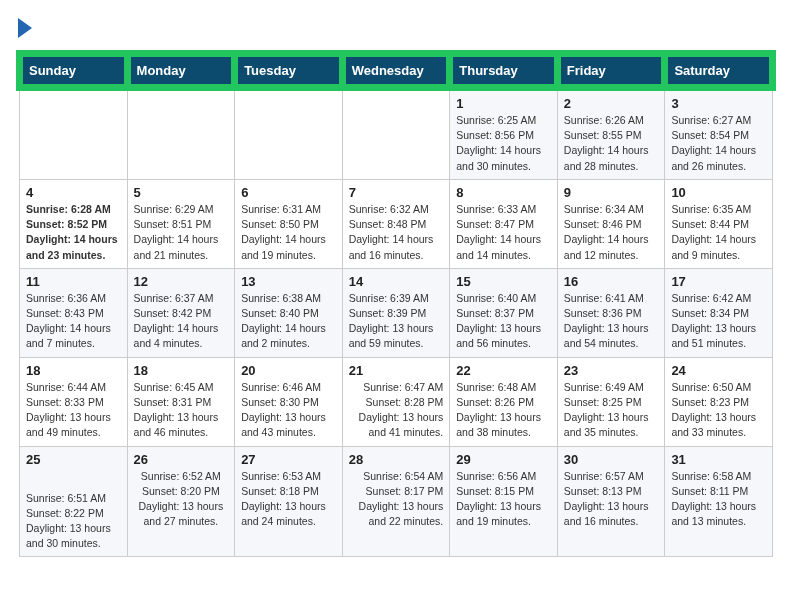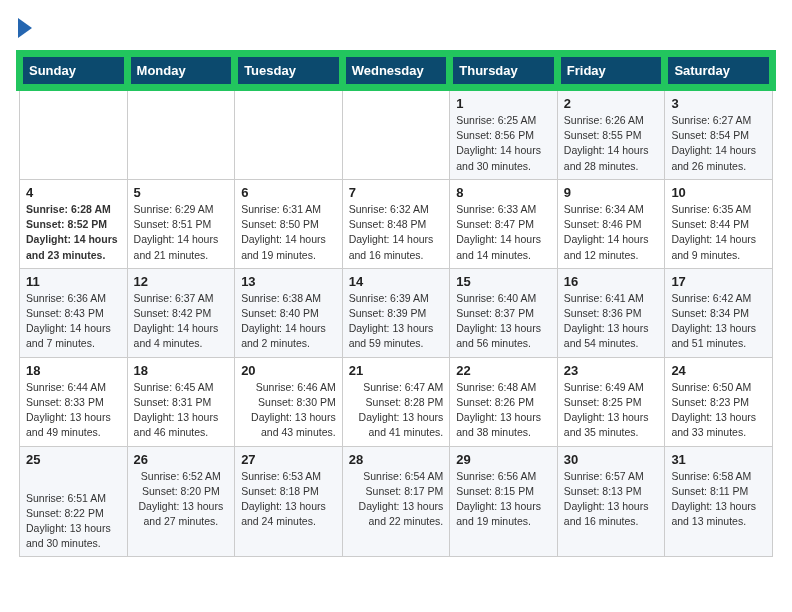--- a/index.html
+++ b/index.html
@@ -266,21 +266,21 @@
         </td>
         <td>
           <span class="day-number">18</span>
           <div class="day-info" style="white-space: pre-line;">Sunrise: 6:45 AM
 Sunset: 8:31 PM
 Daylight: 13 hours
 and 46 minutes.</div>
         </td>
         <td>
           <span class="day-number">20</span>
-          <div class="day-info" style="white-space: pre-line; text-align: right;">Sunrise: 6:46 AM
+          <div class="day-info" style="white-space: pre-line;">Sunrise: 6:46 AM
 Sunset: 8:30 PM
 Daylight: 13 hours
 and 43 minutes.</div>
         </td>
         <td>
           <span class="day-number">21</span>
           <div class="day-info" style="white-space: pre-line; text-align: right;">Sunrise: 6:47 AM
 Sunset: 8:28 PM
 Daylight: 13 hours
 and 41 minutes.</div>

